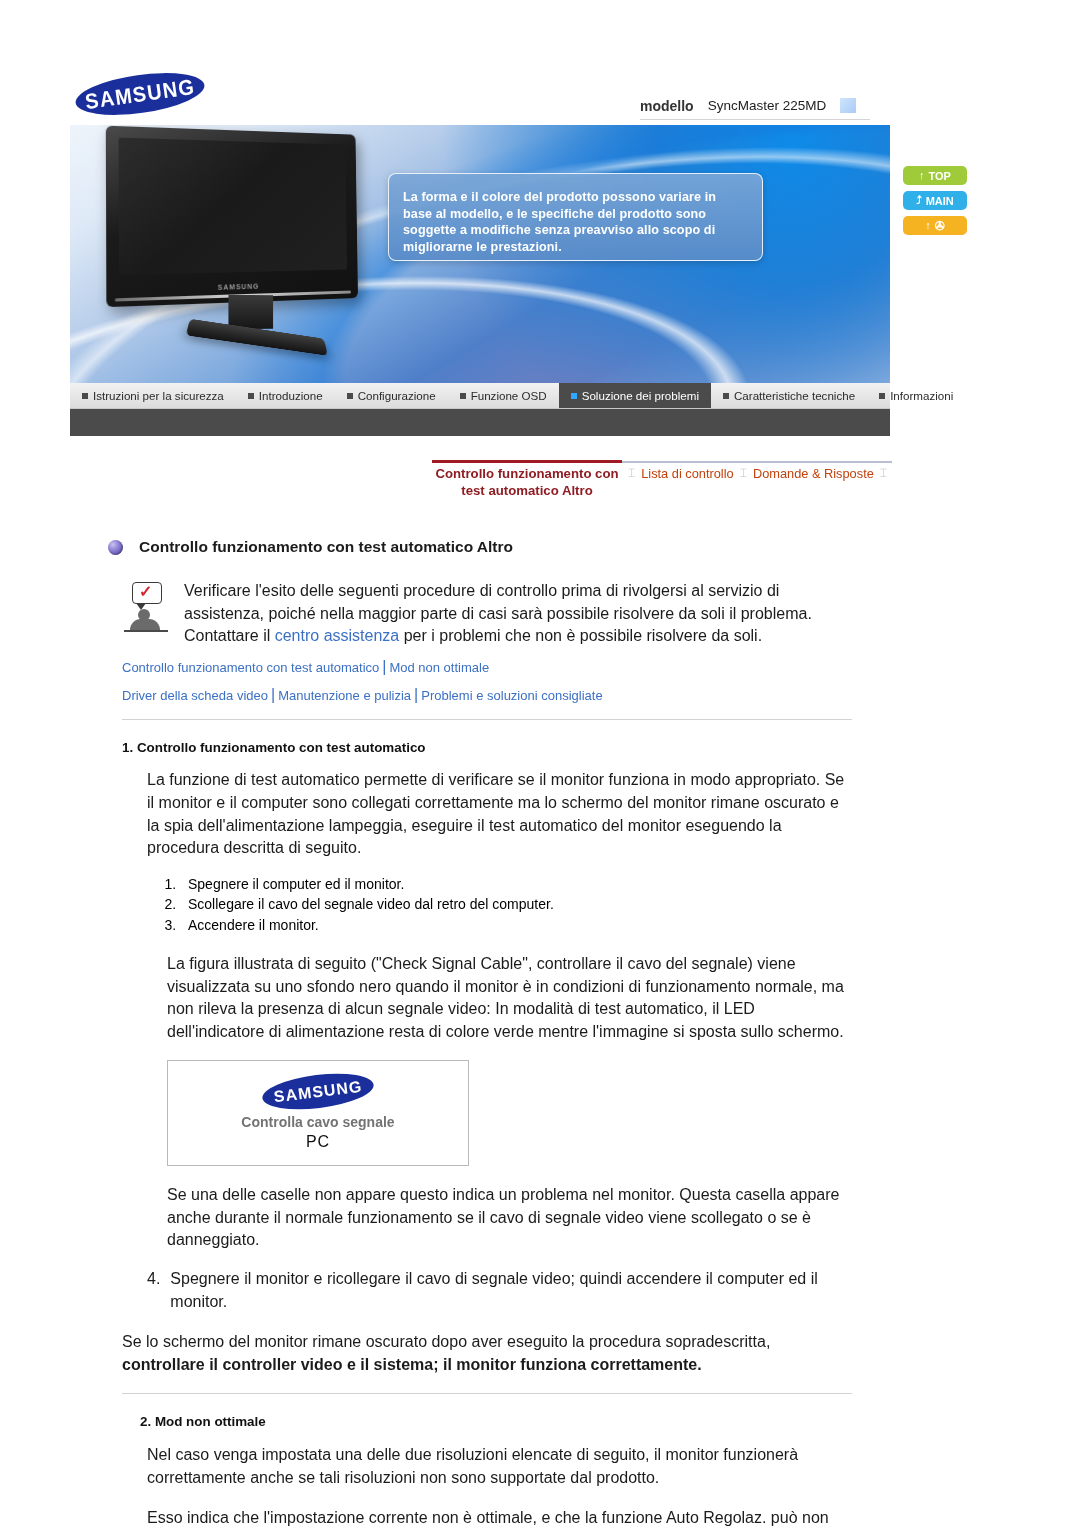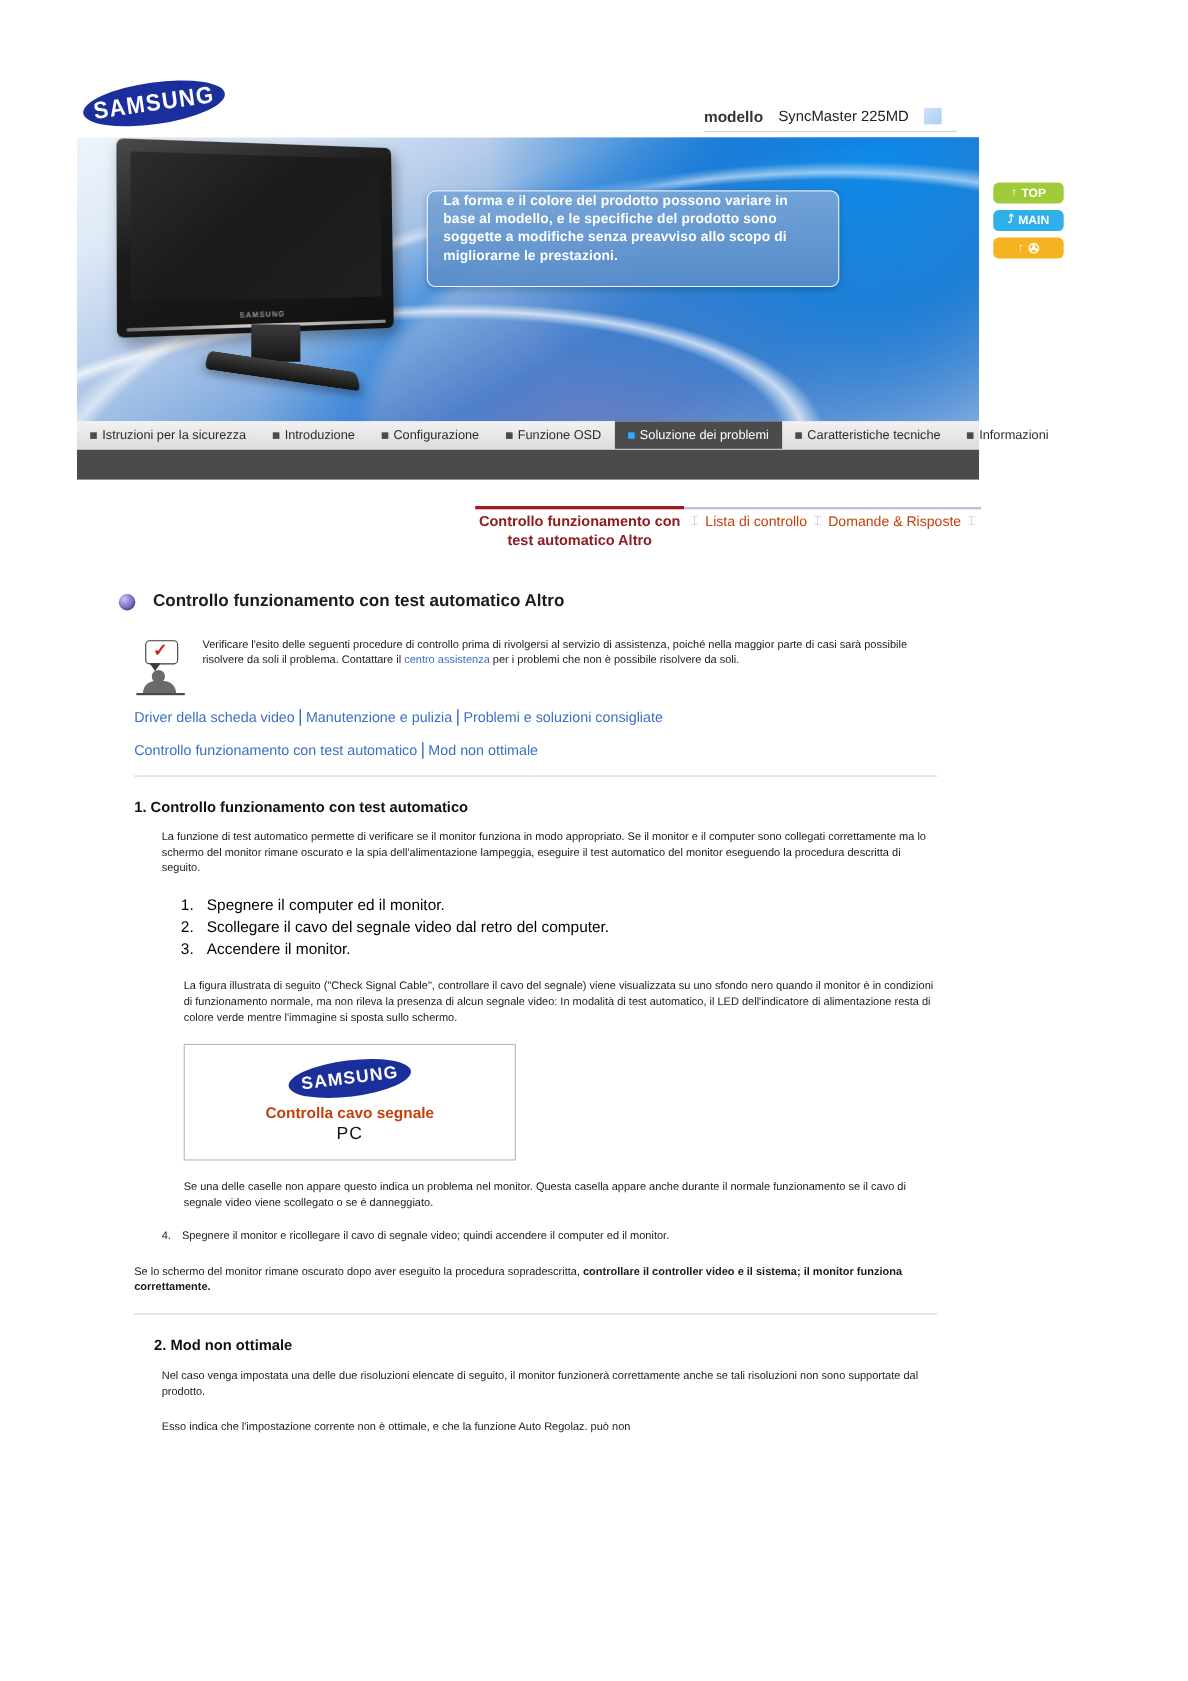--- a/index.html
+++ b/index.html
@@ -112,21 +112,21 @@
     transform: perspective(420px) rotateX(56deg) rotateY(10deg);
     box-shadow: 0 8px 12px rgba(0,0,0,0.3);
   }
 
   
   .notice {
     position: absolute; left: 318px; top: 48px; width: 375px; height: 88px;
     background: linear-gradient(180deg, rgba(122,166,214,0.92), rgba(90,140,200,0.92));
     border: 1px solid rgba(255,255,255,0.85);
     border-radius: 8px;
-    padding: 0 14px;
+    padding: 15px 14px;
     color: #fff;
     font-size: 12.6px; line-height: 1.32; font-weight: bold;
     letter-spacing: 0.1px;
     box-shadow: 0 2px 6px rgba(0,0,0,0.18);
   }
 
   
   .tabbar {
     position: absolute; left: 70px; top: 383px; width: 820px; height: 26px;
     background: linear-gradient(180deg,#f2f2f2,#dcdcdc);
@@ -211,21 +211,21 @@
   .ii-head {
     position: absolute; left: 16px; top: 27px; width: 12px; height: 12px;
     border-radius: 50%; background: #6b6b6b;
   }
   .ii-body {
     position: absolute; left: 8px; top: 37px; width: 30px; height: 11px;
     border-radius: 14px 14px 0 0; background: #6b6b6b;
   }
   .ii-base { position: absolute; left: 2px; top: 48px; width: 44px; height: 2px; background: #4a4a4a; }
 
-  .para { font-size: 10px; line-height: 1.42; color: #1b1b1b; }
+  .para { font-size: 16px; line-height: 1.42; color: #1b1b1b; }
   .link-blue { color: #3b70c4; cursor: pointer; }
   .link-line { font-size: 13px; color: #3b70c4; line-height: 1.5; cursor: pointer; }
   .link-row { margin-top: 6px; }
   .pipe { color: #3b70c4; margin: 0 3px; }
 
   .hr { height: 1px; background: #d2d2d2; margin: 14px 0 0 0; }
 
   .sec-head { font-size: 13.4px; font-weight: bold; color: #111; margin-top: 20px; }
 
   .indent { margin-left: 25px; }
@@ -238,21 +238,21 @@
     margin: 16px 0 0 45px; width: 302px; height: 106px;
     border: 1px solid #b9b9b9; background: #fff;
     display: flex; flex-direction: column; align-items: center; justify-content: center;
   }
   .fig-logo-ellipse {
     width: 112px; height: 33px; border-radius: 50%;
     background: #1b2f9c; display: flex; align-items: center; justify-content: center;
     transform: rotate(-7deg); margin-bottom: 6px;
   }
   .fig-logo-text { color:#fff; font-size:16px; font-weight:bold; letter-spacing:1px; }
-  .fig-line1 { font-size: 14px; font-weight: bold; color: #c2410c; }
+  .fig-line1 { font-size: 14px; font-weight: bold; color: #737373; }
   .fig-line2 { font-size: 16px; color: #111; letter-spacing: 1px; margin-top: 3px; }
 
   .bold-t { font-weight: bold; }
 </style>
 </head>
 <body>
 
 <div class="logo-wrap">
   <div class="logo-ellipse">
     <span class="logo-text">SAMSUNG</span>
@@ -358,25 +358,25 @@
       <div class="ii-tail"></div>
       <div class="ii-head"></div>
       <div class="ii-body"></div>
       <div class="ii-base"></div>
     </div>
     <div class="para">
       <span>Verificare l'esito delle seguenti procedure di controllo prima di rivolgersi al servizio di assistenza, poiché nella maggior parte di casi sarà possibile risolvere da soli il problema. Contattare il </span><span class="link-blue">centro assistenza</span><span> per i problemi che non è possibile risolvere da soli.</span>
     </div>
   </div>
 
+  <div class="link-row" style="margin-top:10px;">
+    <span class="link-line">Controllo funzionamento con test automatico</span><span class="pipe">|</span><span class="link-line">Mod non ottimale</span>
+  </div>
   <div class="link-row" style="margin-top:8px;">
     <span class="link-line">Driver della scheda video</span><span class="pipe">|</span><span class="link-line">Manutenzione e pulizia</span><span class="pipe">|</span><span class="link-line">Problemi e soluzioni consigliate</span>
-  </div>
-  <div class="link-row" style="margin-top:10px;">
-    <span class="link-line">Controllo funzionamento con test automatico</span><span class="pipe">|</span><span class="link-line">Mod non ottimale</span>
   </div>
 
   <div class="hr"></div>
 
   <div class="sec-head">1. Controllo funzionamento con test automatico</div>
 
   <div class="para indent" style="margin-top:14px;">La funzione di test automatico permette di verificare se il monitor funziona in modo appropriato. Se il monitor e il computer sono collegati correttamente ma lo schermo del monitor rimane oscurato e la spia dell'alimentazione lampeggia, eseguire il test automatico del monitor eseguendo la procedura descritta di seguito.</div>
 
   <ol class="steps">
     <li>Spegnere il computer ed il monitor.</li>

